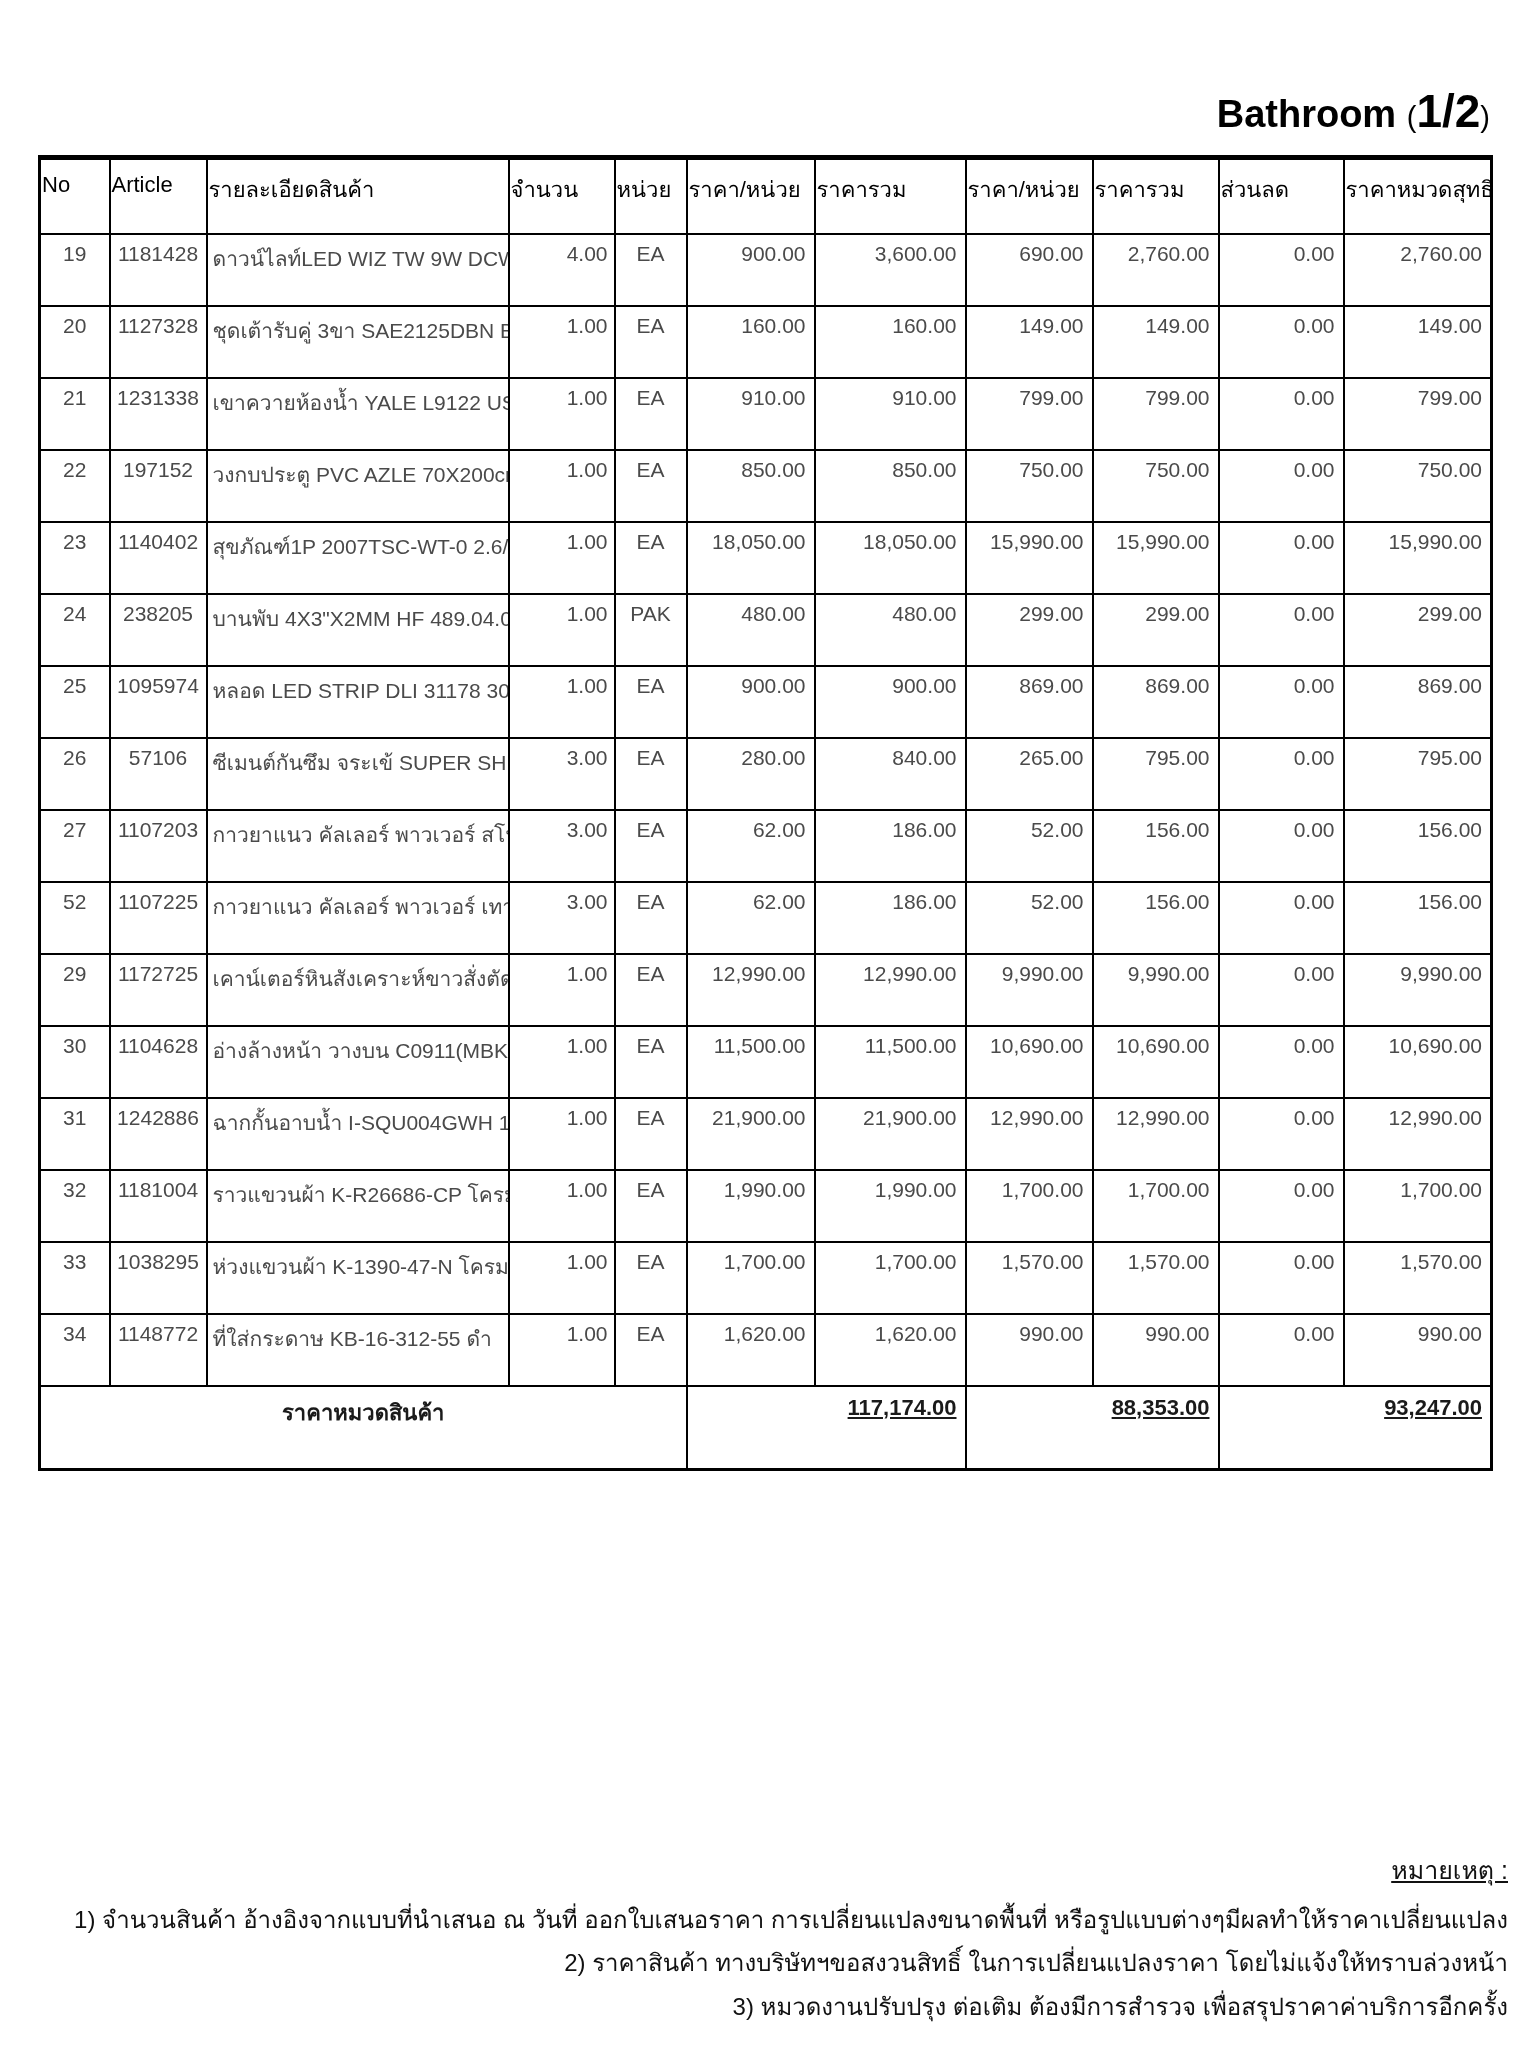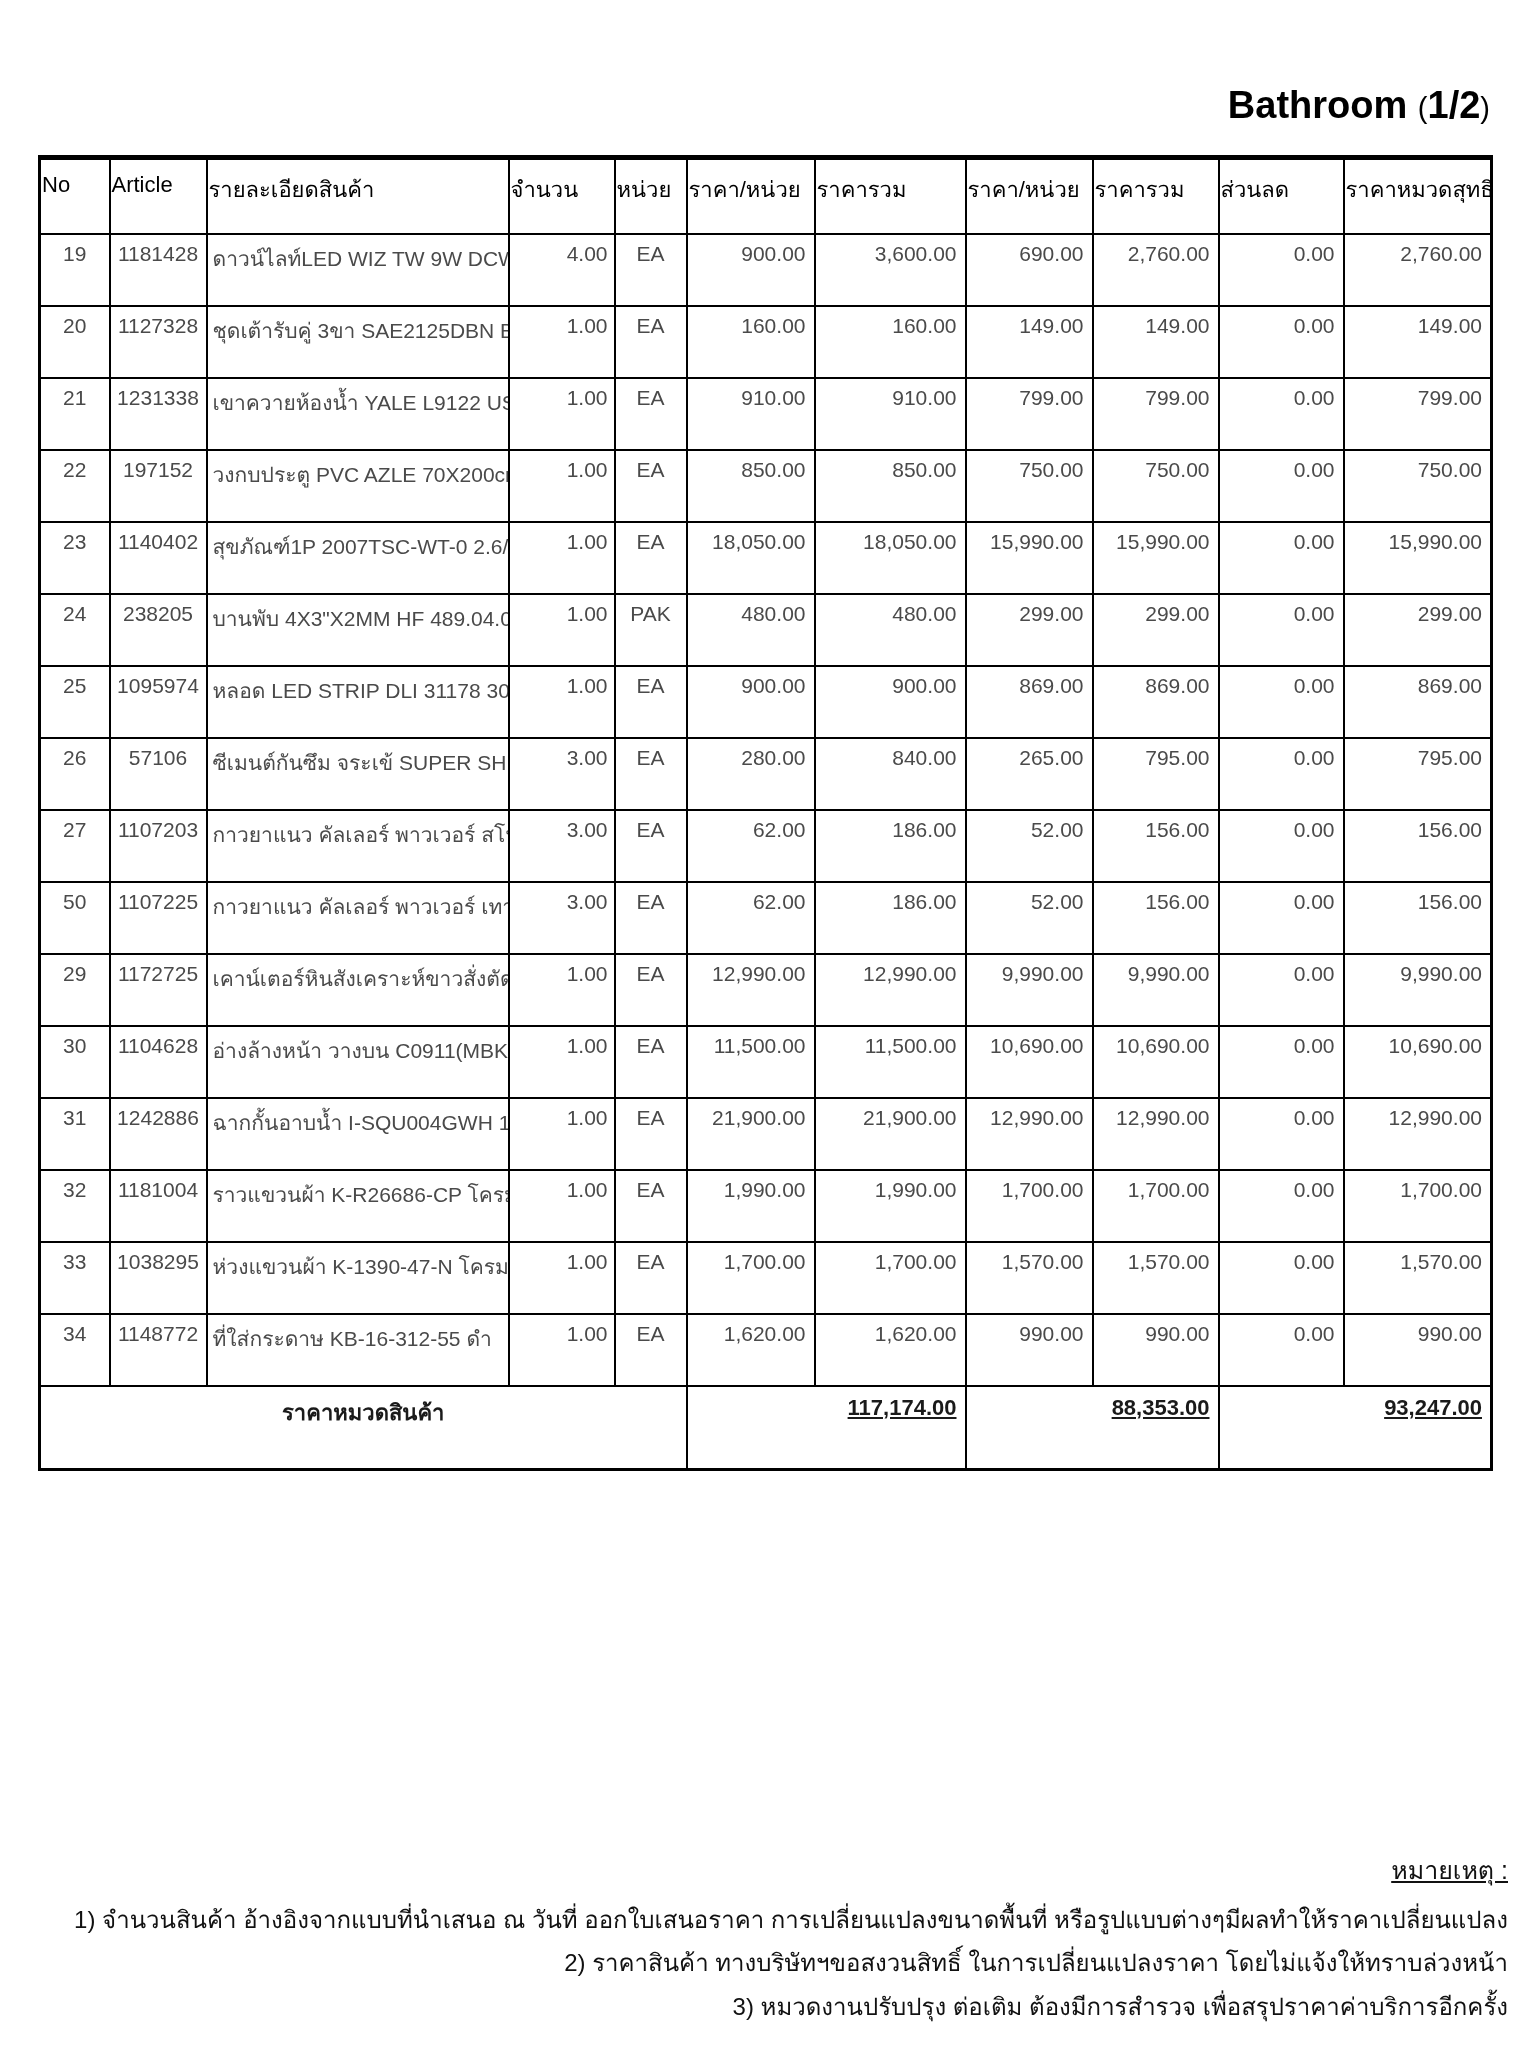--- a/index.html
+++ b/index.html
@@ -14,21 +14,21 @@
   .doc-title{
     position:absolute;
     top:84px;
     right:46px;
     font-size:38px;
     font-weight:700;
     color:#000;
     white-space:nowrap;
   }
   .doc-title .paren{font-weight:400;font-size:29px;}
-  .doc-title .page-num{font-weight:700;font-size:38px;}
+  .doc-title .page-num{font-weight:700;font-size:46px;}
 
   table.quote{
     position:absolute;
     left:38px;top:155px;
     width:1452px;
     border-collapse:collapse;
     table-layout:fixed;
     border:3px solid #000;
     border-top:5px solid #000;
   }
@@ -239,21 +239,21 @@
     <td class="c-qty">3.00</td>
     <td class="c-center">EA</td>
     <td class="c-num">62.00</td>
     <td class="c-num">186.00</td>
     <td class="c-num">52.00</td>
     <td class="c-num">156.00</td>
     <td class="c-num">0.00</td>
     <td class="c-num">156.00</td>
   </tr>
         <tr>
-    <td class="c-center">50</td>
+    <td class="c-center">52</td>
     <td class="c-center">1107225</td>
     <td class="c-desc">กาวยาแนว คัลเลอร์ พาวเวอร์ เทาแกรนิต1kg</td>
     <td class="c-qty">3.00</td>
     <td class="c-center">EA</td>
     <td class="c-num">62.00</td>
     <td class="c-num">186.00</td>
     <td class="c-num">52.00</td>
     <td class="c-num">156.00</td>
     <td class="c-num">0.00</td>
     <td class="c-num">156.00</td>

